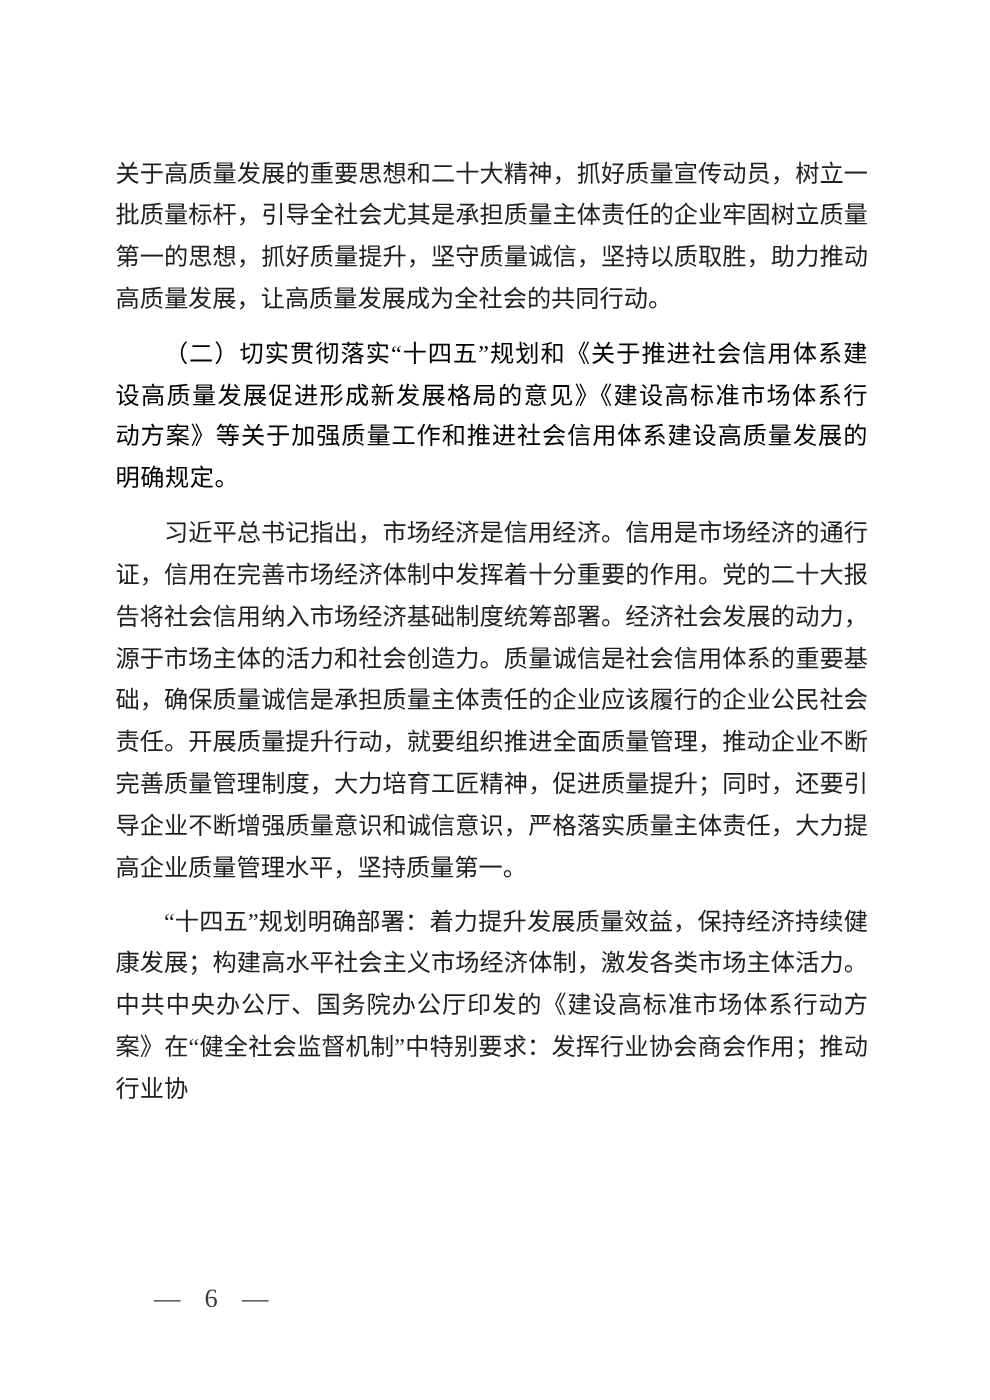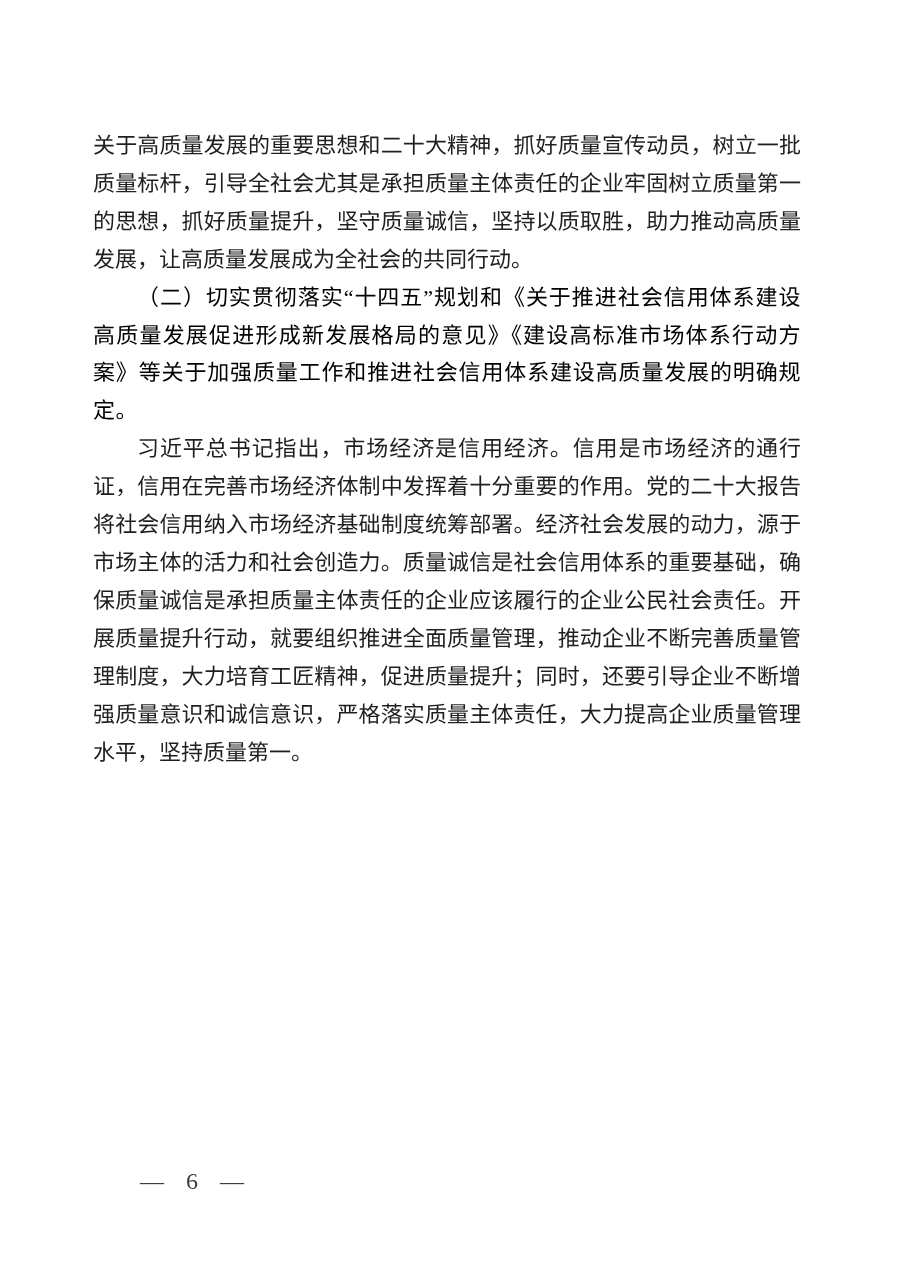--- a/index.html
+++ b/index.html
@@ -21,21 +21,21 @@
     top: 127px;
     width: 708px;
     font-size: 22px;
     line-height: 37.9px;
     color: #1f1f1f;
     text-align: justify;
     text-justify: inter-ideograph;
     word-break: break-all;
   }
   .para {
-    margin: 0;
+    margin: 12px;
     padding: 0;
     text-indent: 2em;
   }
   .para.no-indent {
     text-indent: 0;
   }
   .para.heading {
     font-weight: 400;
     color: #000000;
     letter-spacing: 0.5px;
@@ -53,18 +53,19 @@
   }
 </style>
 </head>
 <body>
 
 <div class="page">
   <main class="doc-body">
     <p class="para no-indent">关于高质量发展的重要思想和二十大精神，抓好质量宣传动员，树立一批质量标杆，引导全社会尤其是承担质量主体责任的企业牢固树立质量第一的思想，抓好质量提升，坚守质量诚信，坚持以质取胜，助力推动高质量发展，让高质量发展成为全社会的共同行动。</p>
     <p class="para heading">（二）切实贯彻落实“十四五”规划和《关于推进社会信用体系建设高质量发展促进形成新发展格局的意见》《建设高标准市场体系行动方案》等关于加强质量工作和推进社会信用体系建设高质量发展的明确规定。</p>
     <p class="para">习近平总书记指出，市场经济是信用经济。信用是市场经济的通行证，信用在完善市场经济体制中发挥着十分重要的作用。党的二十大报告将社会信用纳入市场经济基础制度统筹部署。经济社会发展的动力，源于市场主体的活力和社会创造力。质量诚信是社会信用体系的重要基础，确保质量诚信是承担质量主体责任的企业应该履行的企业公民社会责任。开展质量提升行动，就要组织推进全面质量管理，推动企业不断完善质量管理制度，大力培育工匠精神，促进质量提升；同时，还要引导企业不断增强质量意识和诚信意识，严格落实质量主体责任，大力提高企业质量管理水平，坚持质量第一。</p>
+    <p class="para">“十四五”规划明确部署：着力提升发展质量效益，保持经济持续健康发展；构建高水平社会主义市场经济体制，激发各类市场主体活力。中共中央办公厅、国务院办公厅印发的《建设高标准市场体系行动方案》在“健全社会监督机制”中特别要求：发挥行业协会商会作用；推动行业协</p>
   </main>
 
   <footer class="page-footer">
     <span class="page-number">— 6 —</span>
   </footer>
 </div>
 
 </body></html>

